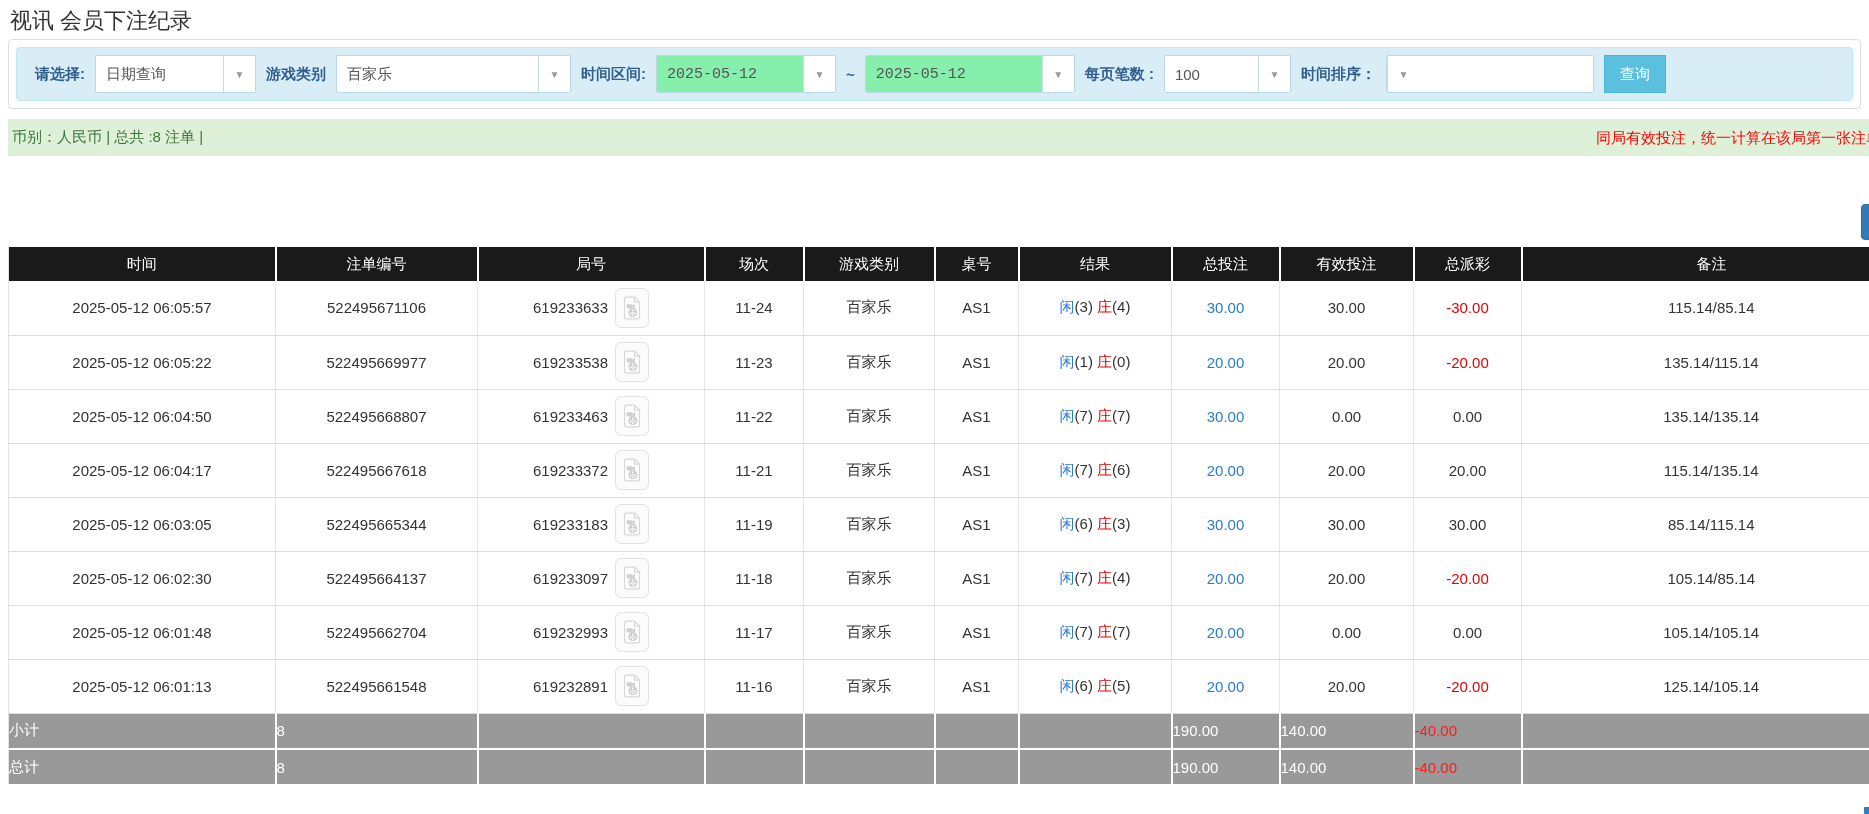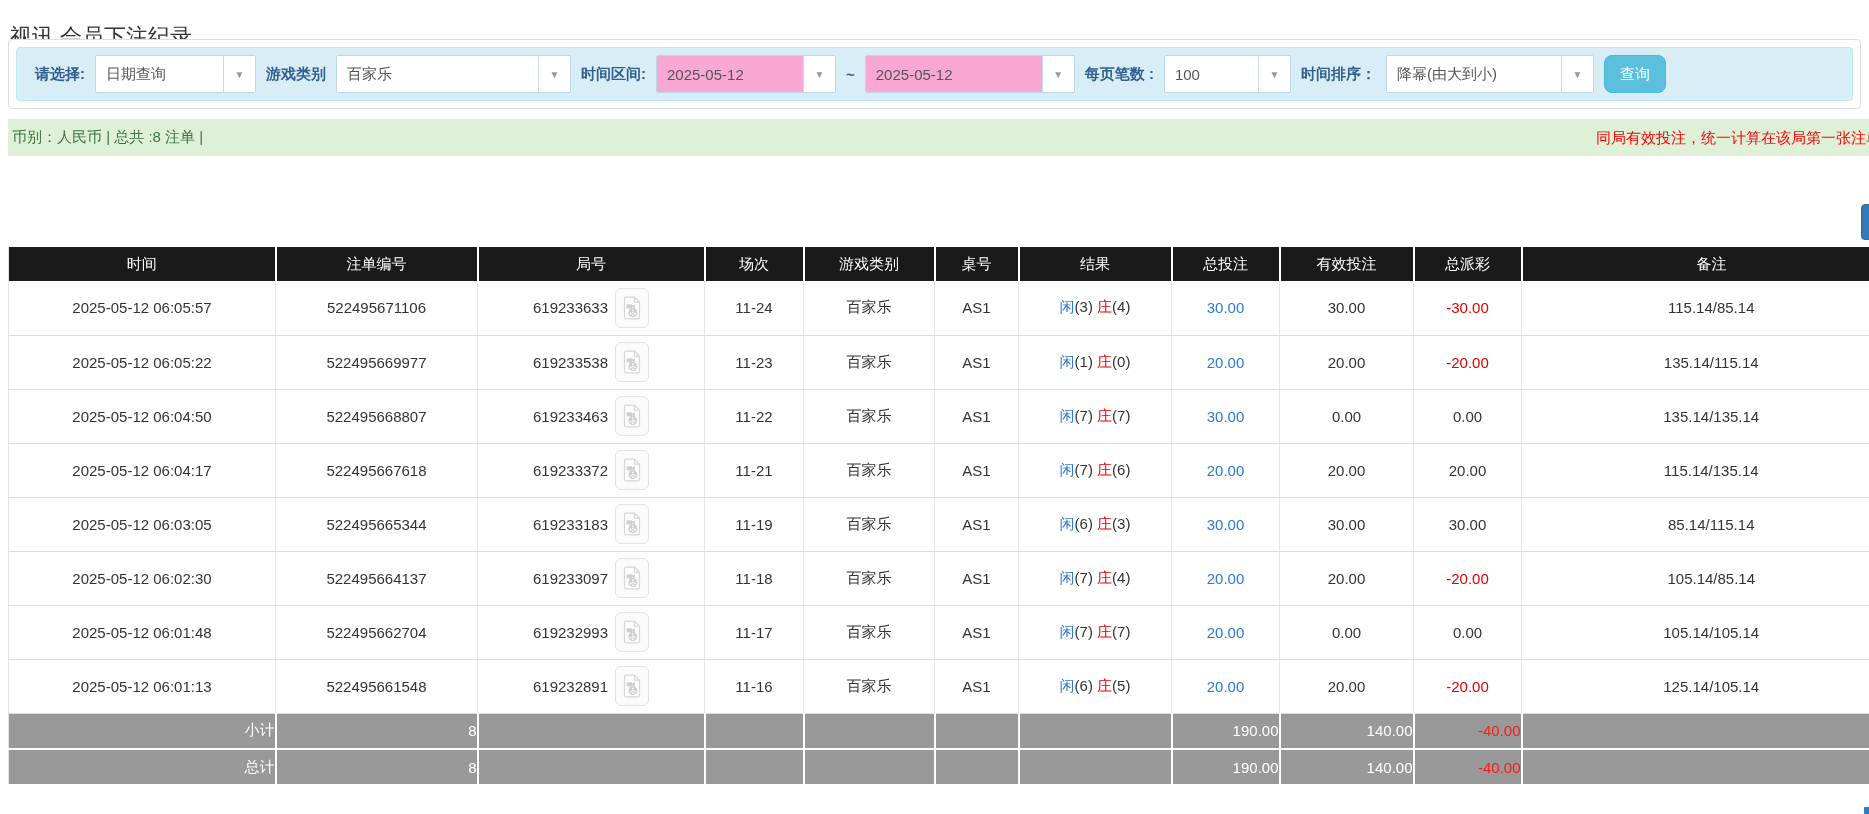--- a/index.html
+++ b/index.html
@@ -1,39 +1,39 @@
 <!DOCTYPE html>
 <html><head>
 <meta charset="utf-8">
 <style>
   * { margin:0; padding:0; box-sizing:border-box; }
   html,body { width:1869px; height:814px; overflow:hidden; background:#fff;
     font-family:"Liberation Sans","DejaVu Sans",sans-serif; position:relative; }
 
-  .page-title { position:absolute; left:10px; top:22px; font-size:22px; font-weight:400; color:#333; }
+  .page-title { position:absolute; left:10px; top:6px; font-size:22px; font-weight:400; color:#333; }
 
   
   .filter-panel { position:absolute; left:8px; top:39px; width:1853px; height:70px;
     border:1px solid #ddd; border-radius:4px; background:#fff; }
   .filter-bar { position:absolute; left:7px; right:7px; top:7px; bottom:7px;
     background:#d9edf7; border:1px solid #bce8f1; border-radius:4px;
     display:flex; align-items:center; padding:11px 18px; gap:10px; overflow:hidden; }
   .flabel { color:#31608f; font-weight:bold; font-size:15px; white-space:nowrap; }
   .tilde  { color:#31608f; font-weight:bold; font-size:15px; }
   .sel { display:flex; height:38px; background:#fff; border:1px solid #b9d7e6;
     border-radius:2px; align-items:stretch; overflow:hidden; flex:none; cursor:pointer; }
   .sel-value { display:flex; align-items:center; padding:0 10px; font-size:15px; color:#555;
     flex:1; white-space:nowrap; overflow:hidden; }
   .sel-arrow { width:32px; border-left:1px solid #c9dde9; display:flex; align-items:center;
     justify-content:center; color:#999; font-size:10px; background:#fff; flex:none; }
-  .sel.date .sel-value { background:#f9a8d4; }
+  .sel.date .sel-value { background:#86efac;font-family:Liberation Mono, monospace; }
   .w-query{width:161px}.w-game{width:235px}.w-date1{width:180px}
   .w-date2{width:210px}.w-size{width:127px}.w-sort{width:208px}
   .search-btn { height:38px; padding:0 15px; background:#5bc0de; color:#fff;
-    border:1px solid #46b8da; border-radius:8px; font-size:15px; cursor:pointer; flex:none; }
+    border:1px solid #46b8da; border-radius:0; font-size:15px; cursor:pointer; flex:none; }
 
   
   .summary-bar { position:absolute; left:8px; top:119px; width:1861px; height:37px;
     background:#dff0d8; display:flex; align-items:center; padding:0 4px;
     font-size:15px; color:#3c763d; overflow:hidden; }
   .summary-notice { position:absolute; left:1588px; top:10px; color:#ff0000;
     white-space:nowrap; font-size:15px; }
 
   
   .export-btn { position:absolute; left:1861px; top:204px; width:34px; height:36px;
@@ -52,21 +52,21 @@
     border-bottom:1px solid #ddd; border-right:1px solid #e6e6e6; overflow:hidden; }
   .data-table tbody td:last-child { border-right:none; }
   .round-wrap { display:inline-flex; align-items:center; gap:7px; }
   .video-btn { width:34px; height:40px; border:1px solid #e2e2e2; border-radius:6px;
     background:#fbfbfb; display:inline-flex; align-items:center; justify-content:center;
     cursor:pointer; padding:0; }
   .player { color:#2b7bd6; }
   .banker { color:#e60000; }
   .bet-link { color:#2b7bd6; text-decoration:none; cursor:pointer; }
   .neg { color:#e60000; }
-  .data-table tr.foot td { background:#999; color:#fff; height:36px; text-align:right;
+  .data-table tr.foot td { background:#999; color:#fff; height:36px; text-align:left;
     border-right:2px solid #fff; border-bottom:2px solid #fff; font-size:15px; }
   .data-table tr.foot td:last-child { border-right:none; }
   .data-table tr.foot td.neg { color:#ff1a1a; }
 </style>
 </head>
 <body>
 
 <h1 class="page-title">视讯 会员下注纪录</h1>
 
 <div class="filter-panel">
@@ -95,21 +95,20 @@
     </div>
 
     <span class="flabel">每页笔数 :</span>
     <div class="sel w-size">
       <span class="sel-value">100</span>
       <span class="sel-arrow">▼</span>
     </div>
 
     <span class="flabel">时间排序：</span>
     <div class="sel w-sort">
-      <span class="sel-value">降幂(由大到小)</span>
       <span class="sel-arrow">▼</span>
     </div>
 
     <button class="search-btn">查询</button>
   </div>
 </div>
 
 <div class="summary-bar">
   <span>币别：人民币 | 总共 :8 注单 |</span>
   <span class="summary-notice">同局有效投注，统一计算在该局第一张注单中</span>

